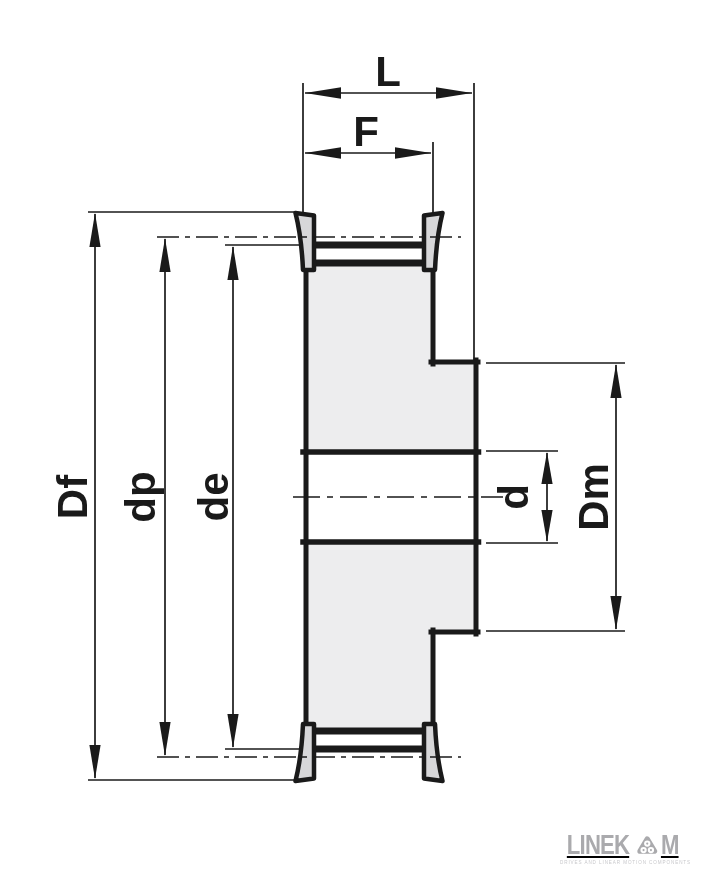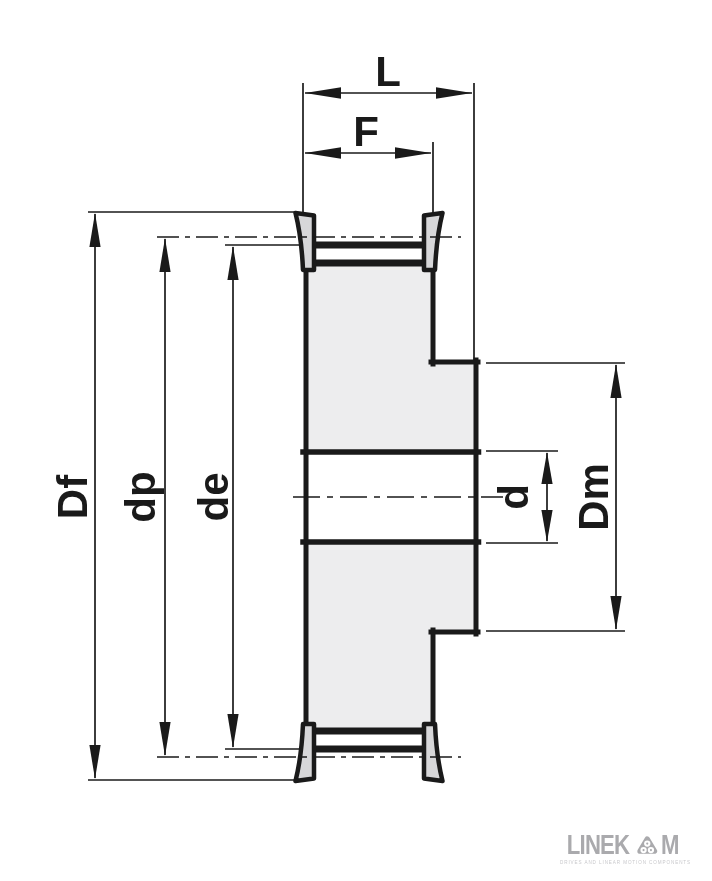--- a/index.html
+++ b/index.html
@@ -1,21 +1,21 @@
 <!DOCTYPE html>
 <html><head>
 <meta charset="utf-8">
 <style>
   html,body{margin:0;padding:0;background:#ffffff;}
   .page{position:relative;width:712px;height:881px;background:#ffffff;overflow:hidden;
         font-family:"Liberation Sans",sans-serif;}
   svg{display:block;}
   .dim-text{font-family:"Liberation Sans",sans-serif;font-weight:bold;font-size:42px;fill:#1a1a1a;}
   .logo{position:absolute;left:560px;top:832px;width:120px;text-align:center;}
-  .logo-row{display:flex;align-items:center;justify-content:center;gap:1px;}
+  .logo-row{display:flex;align-items:center;justify-content:center;gap:1px;text-decoration:underline;}
   .logo-word{font-family:"Liberation Sans",sans-serif;font-weight:bold;font-size:27px;
              letter-spacing:-1px;color:#aaaaad;transform:scaleX(0.82);transform-origin:center;
              line-height:1;white-space:nowrap;}
   .logo-tagline{font-family:"Liberation Sans",sans-serif;font-size:4.6px;letter-spacing:0.9px;
                 color:#c9c9cc;margin-top:1px;white-space:nowrap;}
 </style>
 </head>
 <body>
 
 <div class="page">

